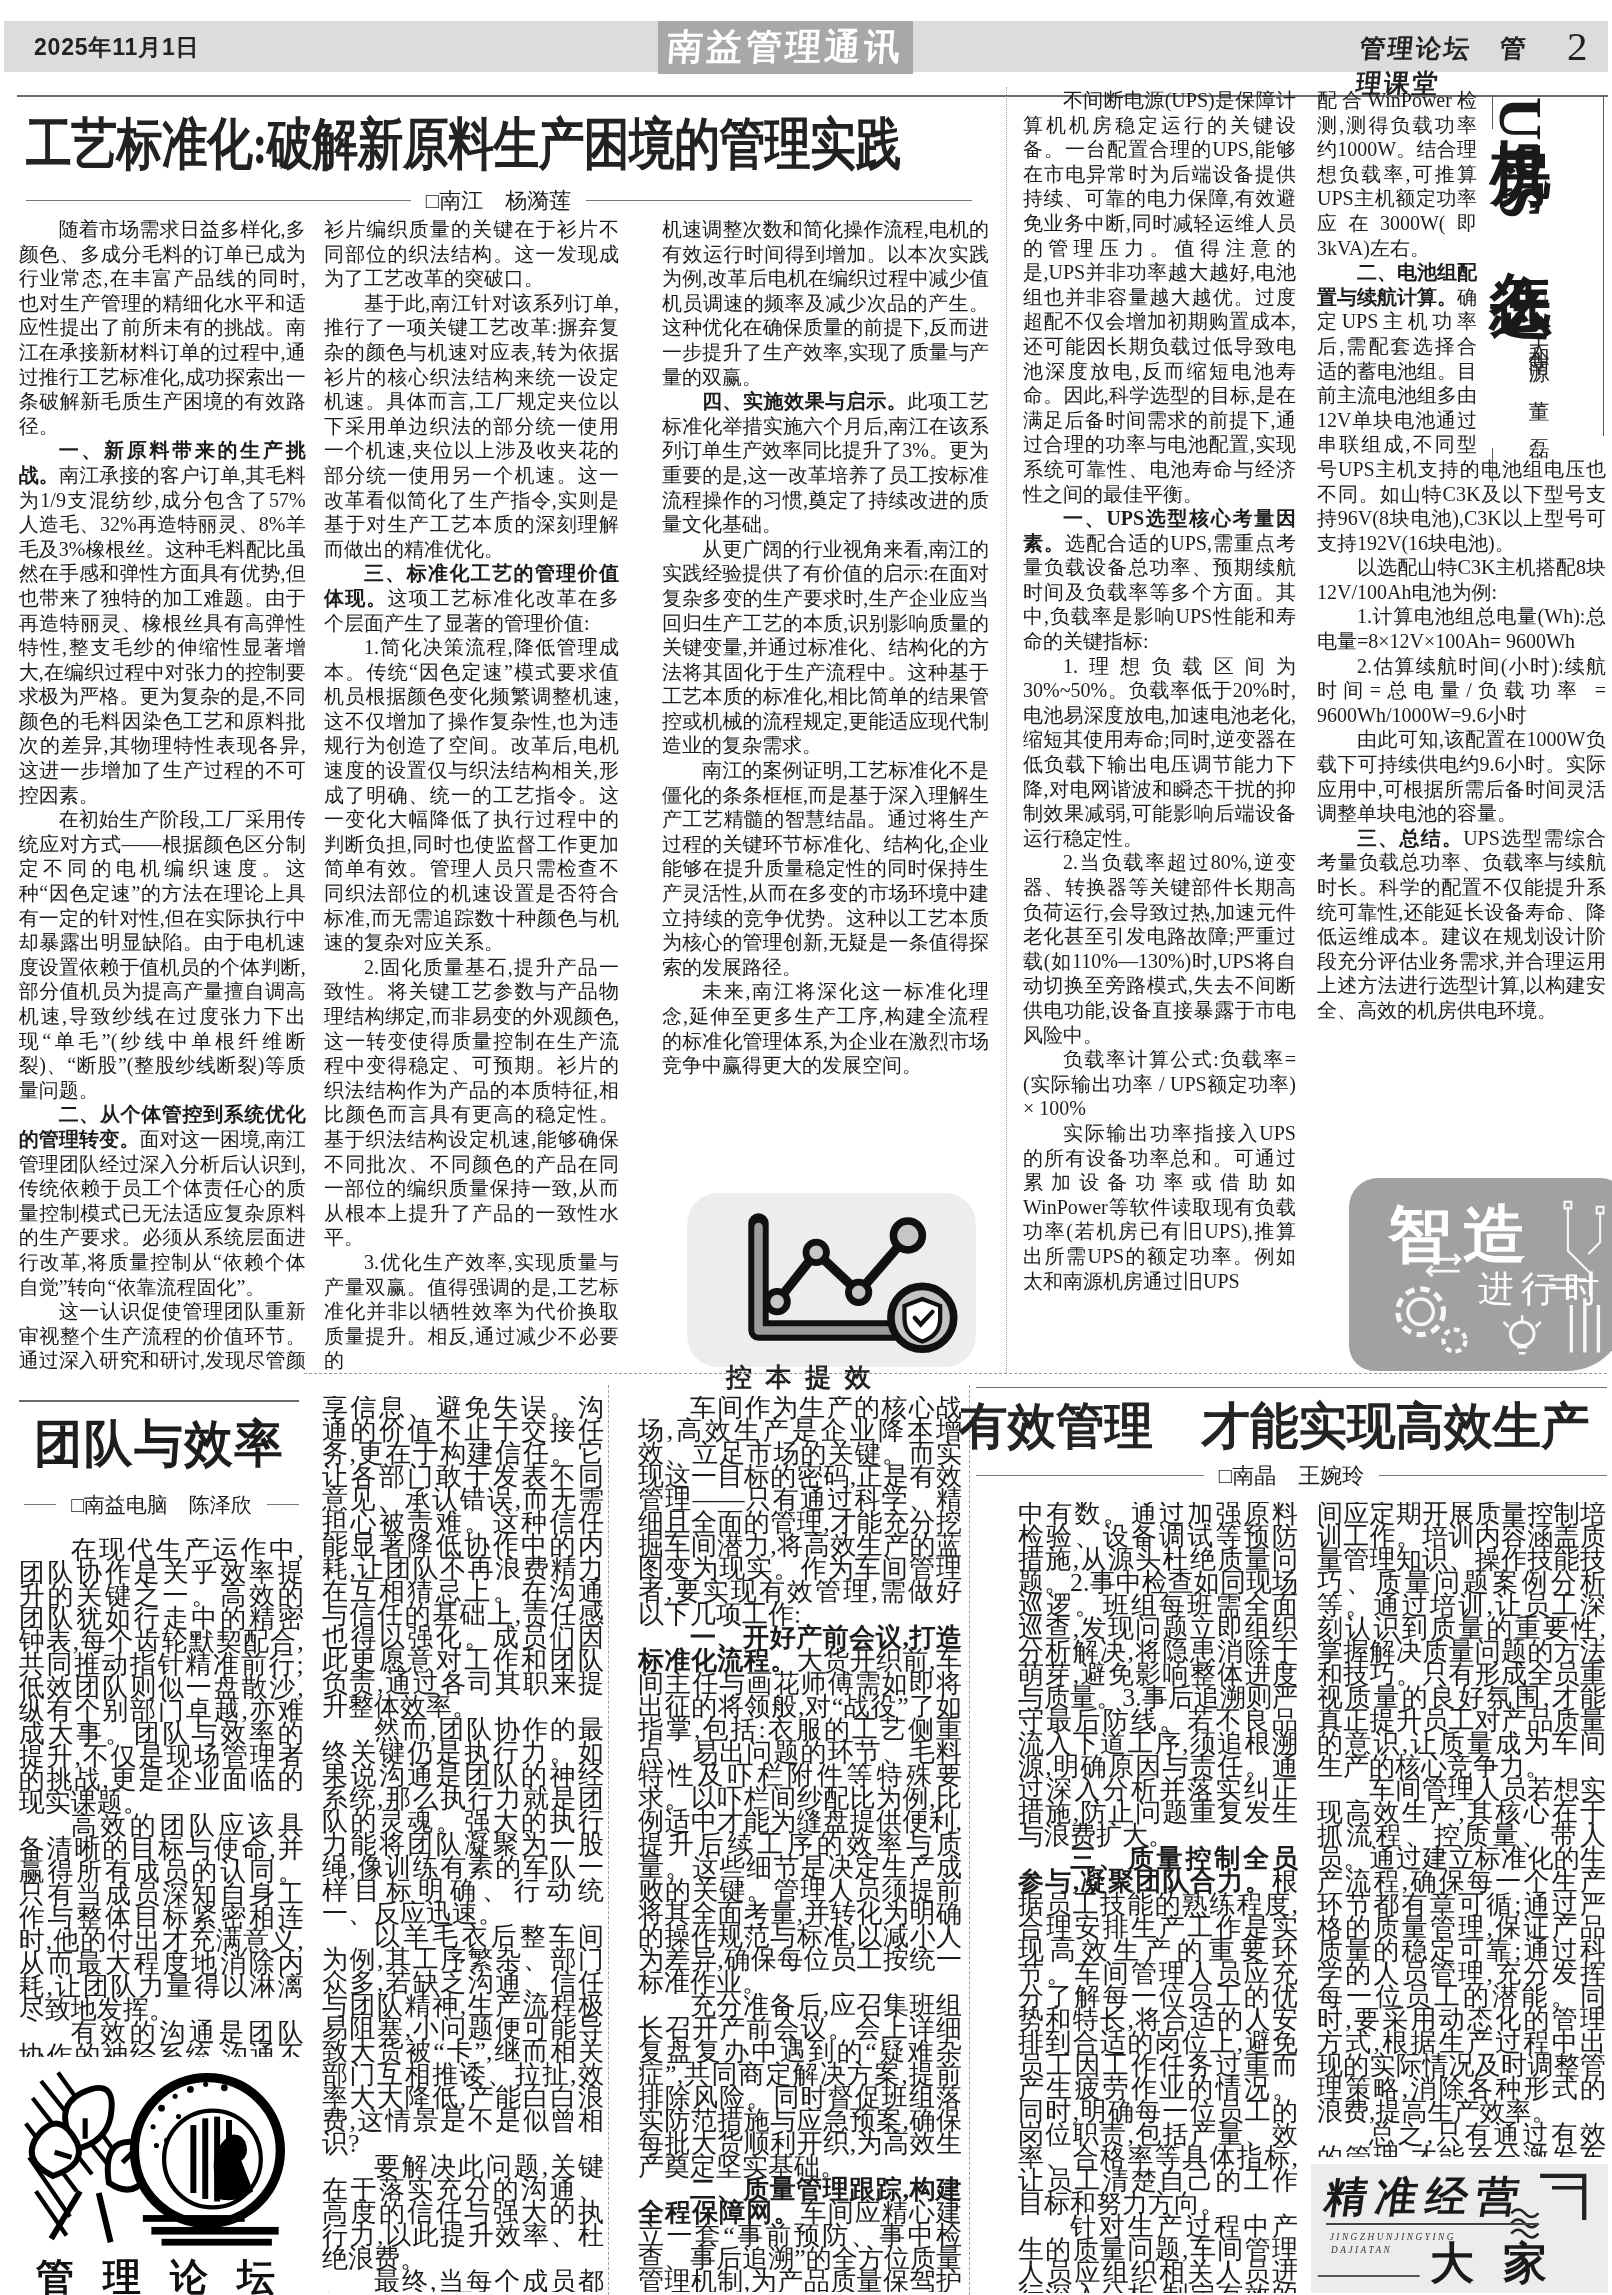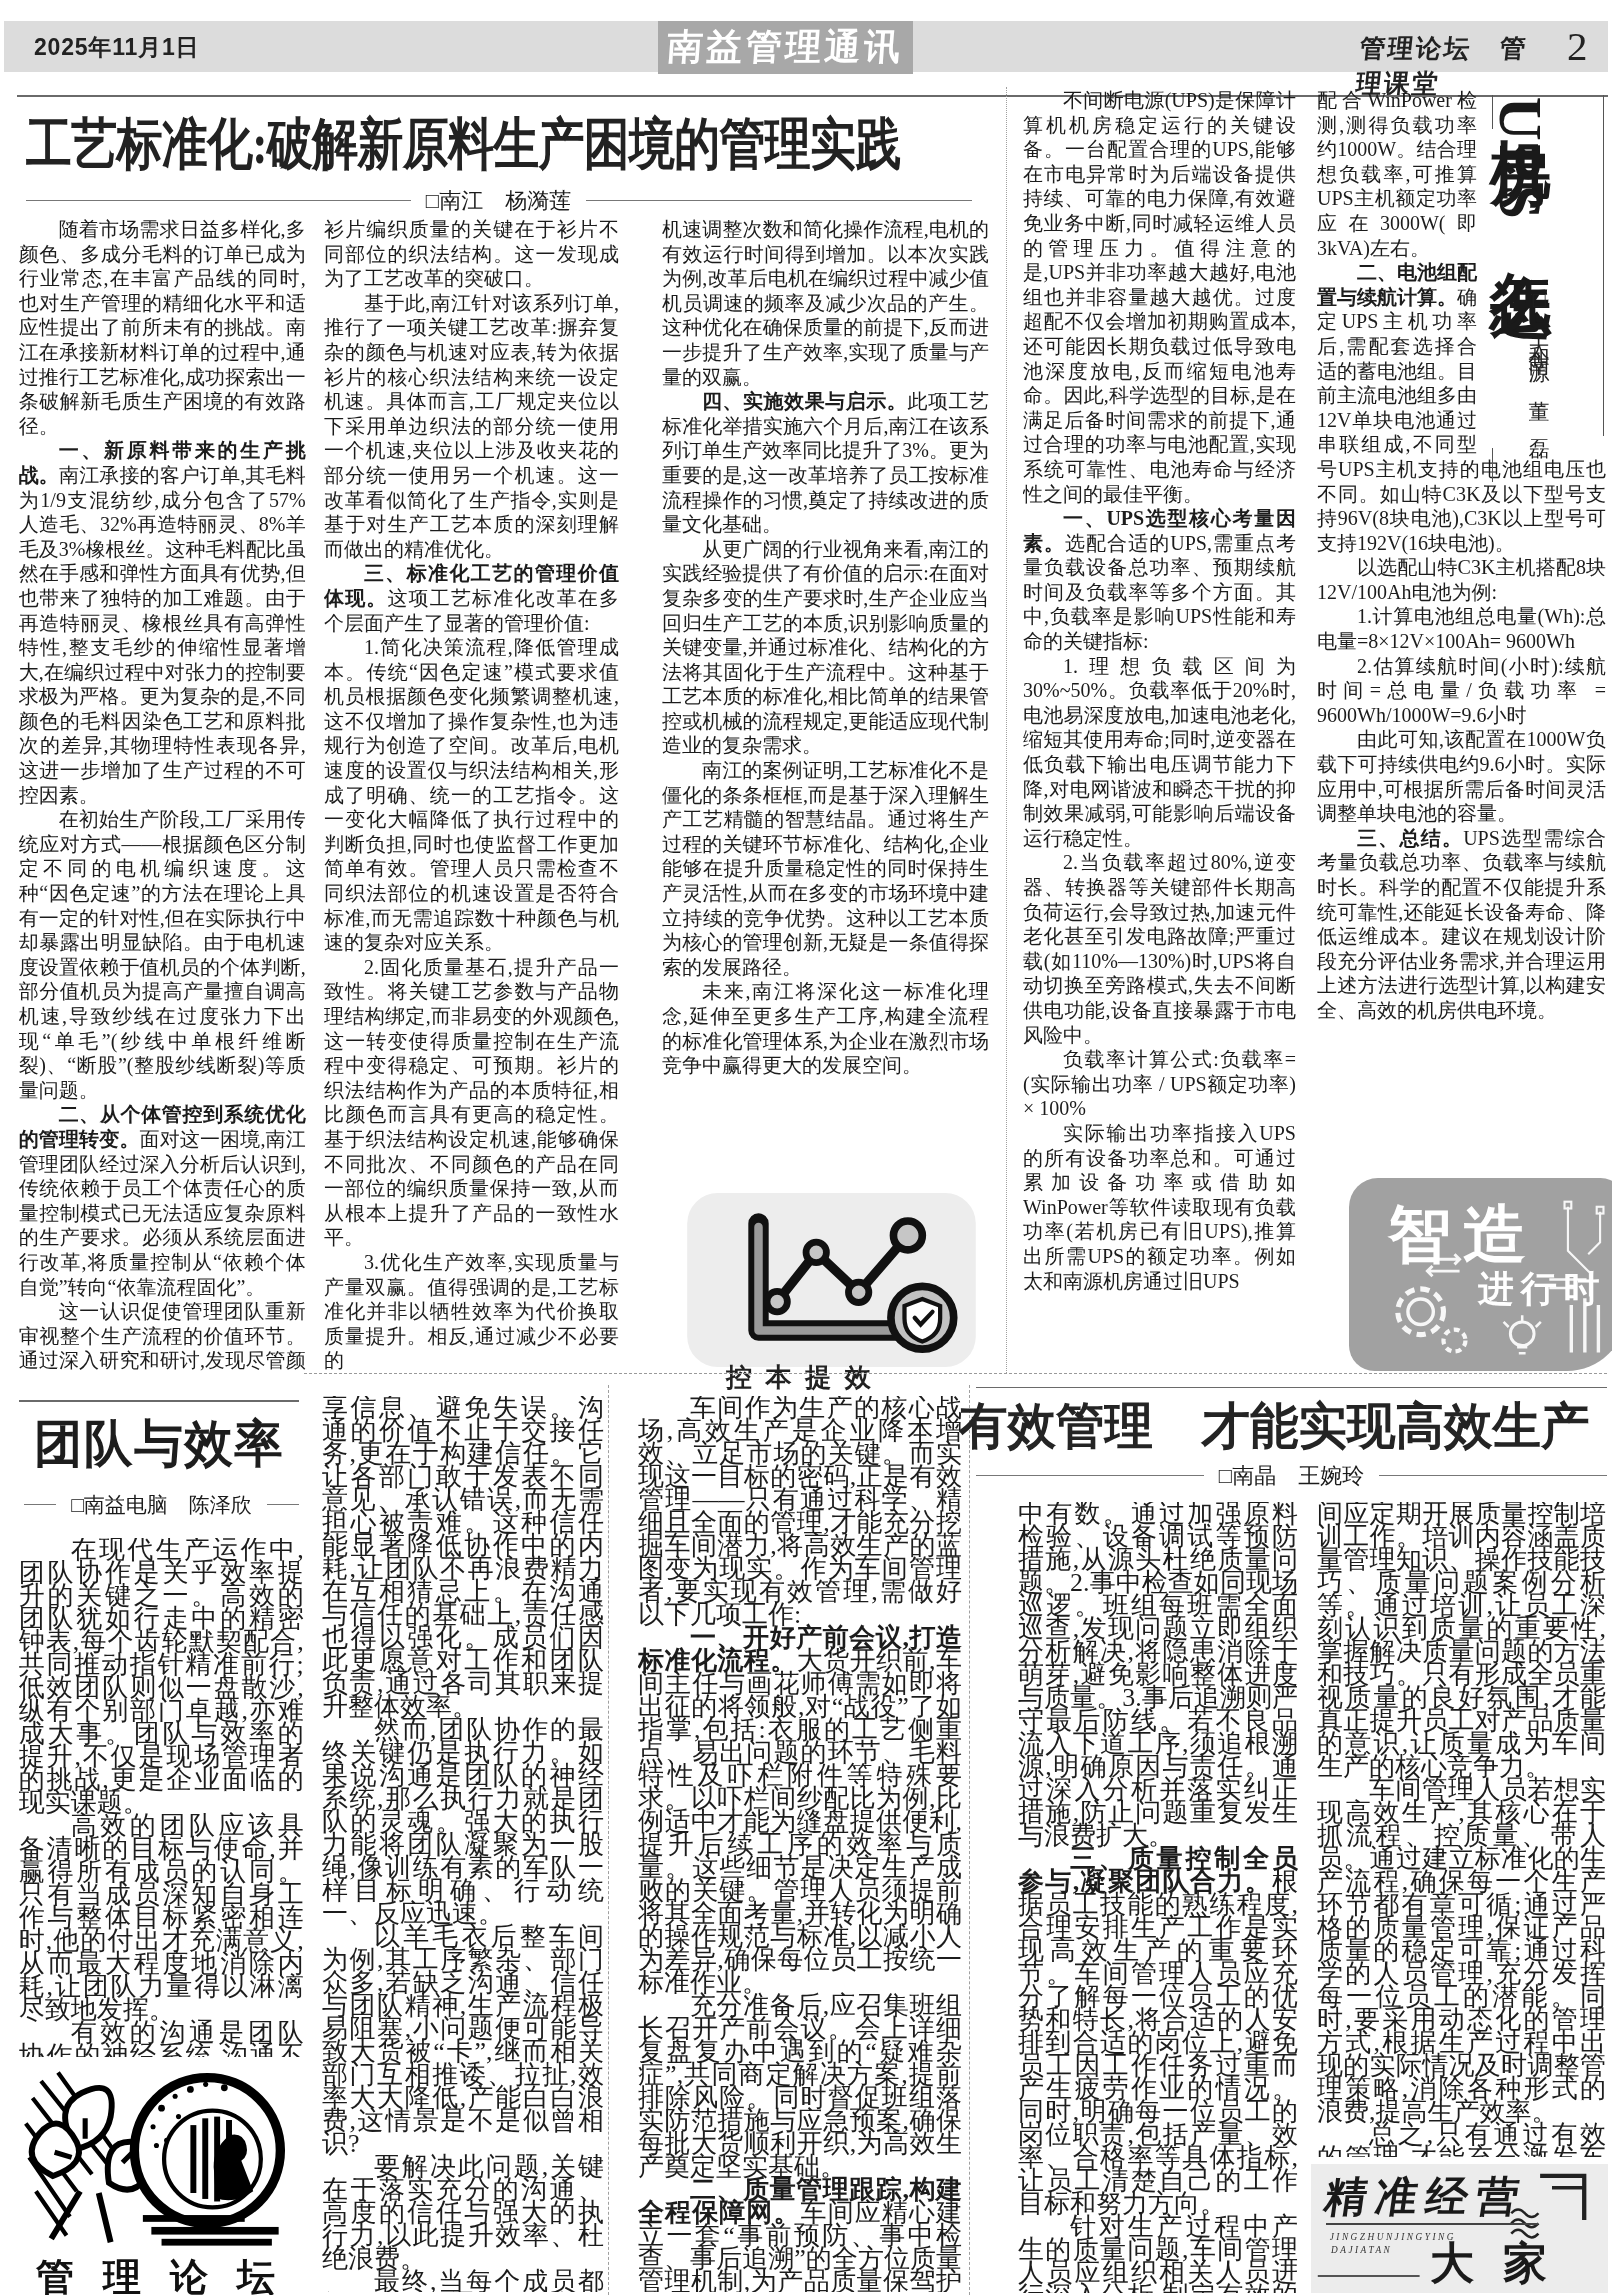--- a/index.html
+++ b/index.html
@@ -46,21 +46,21 @@
   .vt-title{font-size:61px;font-weight:700;color:#1a1a1a;letter-spacing:3.4px;line-height:75px;}
   .vt-byline{font-size:21px;color:#222;letter-spacing:8.5px;line-height:39px;padding-top:56px;}
   .float-spacer{float:right;width:129px;height:360px;}
   
   .gfx-cost{left:687px;top:1193px;width:289px;height:174px;}
   .gfx-cost .cap{position:absolute;left:39px;top:127px;font-size:26px;font-weight:700;
         letter-spacing:13.6px;color:#222;margin-top:40px;}
   .gfx-zhizao{left:1320px;top:1178px;width:277px;height:193px;background:#a1a1a1;border-radius:29px 25.5px 59px 25.5px;margin-left:29px;}
   .gfx-zhizao .t1{position:absolute;left:39px;top:13.6px;font-size:63px;font-weight:700;color:#fff;
         font-family:"Liberation Sans","DejaVu Sans",sans-serif;letter-spacing:12px;}
-  .gfx-zhizao .t2{position:absolute;left:129px;top:87px;font-size:36px;font-weight:700;color:#fff;
+  .gfx-zhizao .t2{position:absolute;left:129px;top:87px;font-size:36px;font-weight:400;color:#fff;
         font-family:"Liberation Sans","DejaVu Sans",sans-serif;letter-spacing:6.8px;}
   .gfx-forum{left:24px;top:2064px;width:270px;height:231px;}
   .gfx-forum .cap{position:absolute;left:12px;top:188px;font-size:38px;font-weight:700;
         font-family:"DejaVu Sans","Liberation Sans",sans-serif;letter-spacing:29px;color:#111;white-space:nowrap;}
   .gfx-jz{left:1311px;top:2164px;width:297px;height:129px;background:#ececec;}
   .gfx-jz .l1{position:absolute;left:13.6px;top:5.1px;font-size:42px;font-weight:700;color:#1a1a1a;
         letter-spacing:8.5px;transform:skewX(-8deg);}
   .gfx-jz .u{position:absolute;left:15.3px;top:59px;width:212px;height:1.7px;background:#444;}
   .gfx-jz .s1{position:absolute;left:18.7px;top:68px;font-size:9.3px;font-style:italic;letter-spacing:2.5px;color:#333;}
   .gfx-jz .s2{position:absolute;left:20px;top:81px;font-size:9.3px;font-style:italic;letter-spacing:2.5px;color:#333;}

